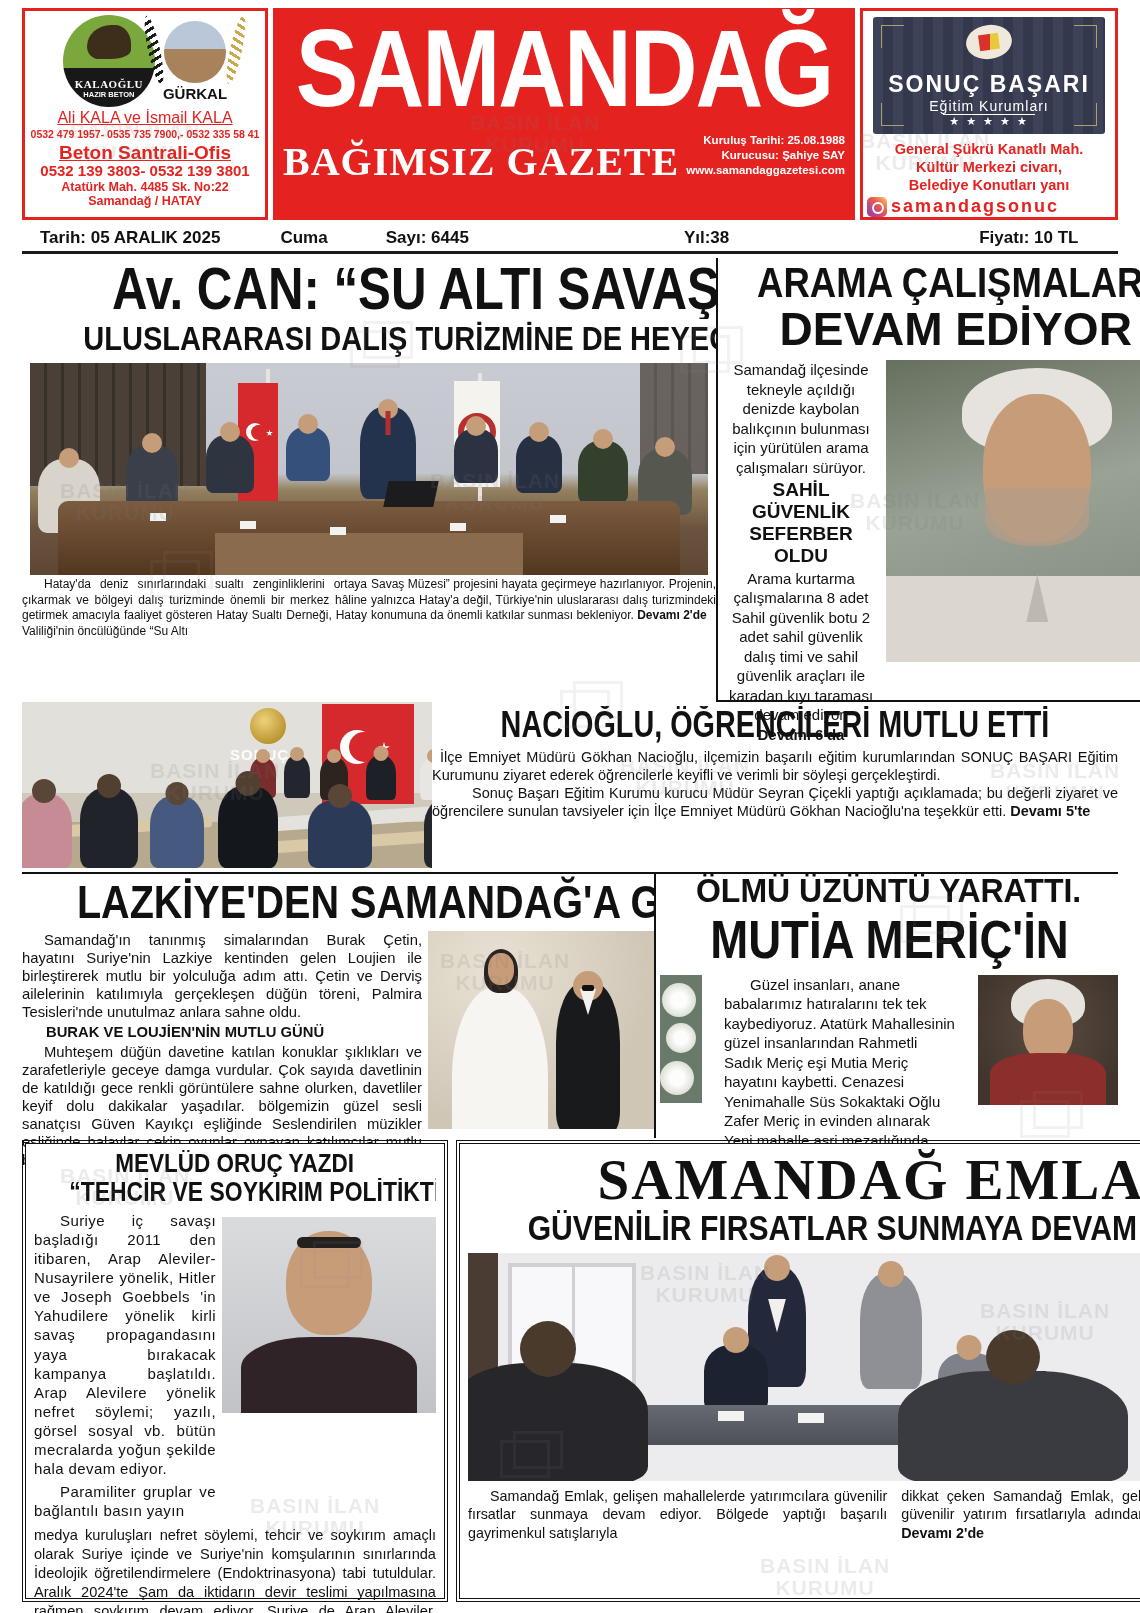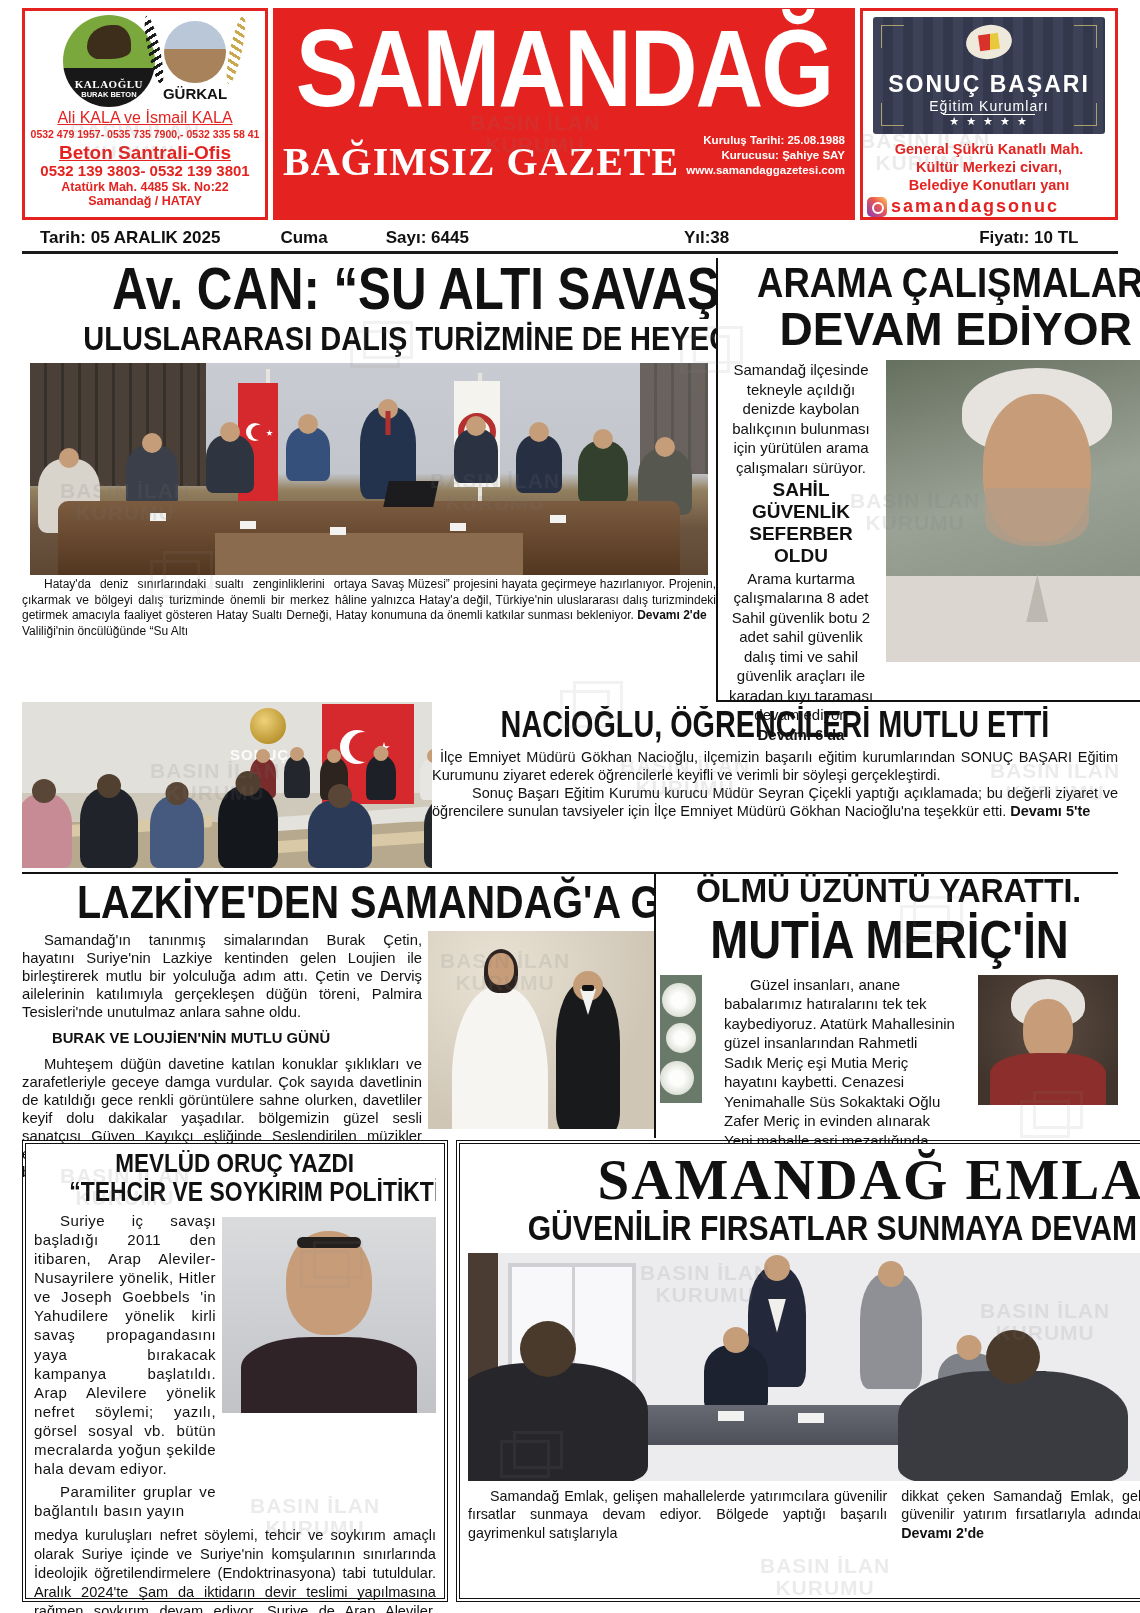--- a/index.html
+++ b/index.html
@@ -208,21 +208,21 @@
   <i class="wm-cube" style="left:1020px;top:1100px"></i>
   <i class="wm-cube" style="left:500px;top:1440px"></i>
 
   <div class="header">
 
     <div class="ad-left">
       <div class="logos">
         <div class="kala-circle">
           <span class="kala-lion"></span>
           <span class="kala-t1">KALAOĞLU</span>
-          <span class="kala-t2">BURAK BETON</span>
+          <span class="kala-t2">HAZIR BETON</span>
         </div>
         <div class="gurkal">
           <div class="gurkal-circle">
             <span class="wheat l"></span>
             <span class="wheat r"></span>
           </div>
           <span class="gurkal-name">GÜRKAL</span>
         </div>
       </div>
       <div class="adl-red adl-line1">Ali KALA ve İsmail KALA</div>
@@ -380,21 +380,21 @@
       </div>
     </div>
   </div>
 
   <div class="row3">
     <div class="r3-left">
       <div class="hx gelin-h"><span class="cond" style="--sx:.86">LAZKİYE'DEN SAMANDAĞ'A GELİN</span></div>
       <div class="r3l-flex">
         <div class="gelin-body">
           <p class="indent" style="margin:0">Samandağ'ın tanınmış simalarından Burak Çetin, hayatını Suriye'nin Lazkiye kentinden gelen Loujien ile birleştirerek mutlu bir yolculuğa adım attı. Çetin ve Derviş ailelerinin katılımıyla gerçekleşen düğün töreni, Palmira Tesisleri'nde unutulmaz anlara sahne oldu.</p>
-          <p class="gelin-sub" style="margin:8px">BURAK VE LOUJİEN'NİN MUTLU GÜNÜ</p>
+          <p class="gelin-sub" style="margin:2px">BURAK VE LOUJİEN'NİN MUTLU GÜNÜ</p>
           <p class="indent" style="margin:0"><span>Muhteşem düğün davetine  katılan konuklar şıklıkları ve zarafetleriyle geceye damga vurdular. Çok sayıda davetlinin de katıldığı gece renkli görüntülere sahne olurken, davetliler keyif dolu dakikalar yaşadılar.  bölgemizin güzel sesli  sanatçısı Güven Kayıkçı eşliğinde Seslendirilen müzikler eşliğinde halaylar çekip oyunlar oynayan katılımcılar mutlu bir gece geçirdiler.</span>&nbsp;&nbsp;&nbsp;<b class="more">Devamı 2'de</b></p>
         </div>
         <div class="photo-frame ph-wedding">
           <div class="dress" style="left:24px;top:56px;width:96px;height:150px"></div>
           <div style="position:absolute;left:56px;top:18px;width:34px;height:44px;background:#2c2320;border-radius:50% 50% 40% 40%"></div>
           <div class="face" style="left:60px;top:22px;width:26px;height:32px"></div>
           <span class="pp" style="left:128px;top:52px;width:64px;height:150px;background:#191a1c;--hd:30px"></span>
           <div style="position:absolute;left:152px;top:58px;width:16px;height:26px;background:#f4f2ee;clip-path:polygon(50% 100%,0 0,100% 0)"></div>
           <div style="position:absolute;left:154px;top:54px;width:12px;height:6px;background:#111;border-radius:2px"></div>
         </div>

